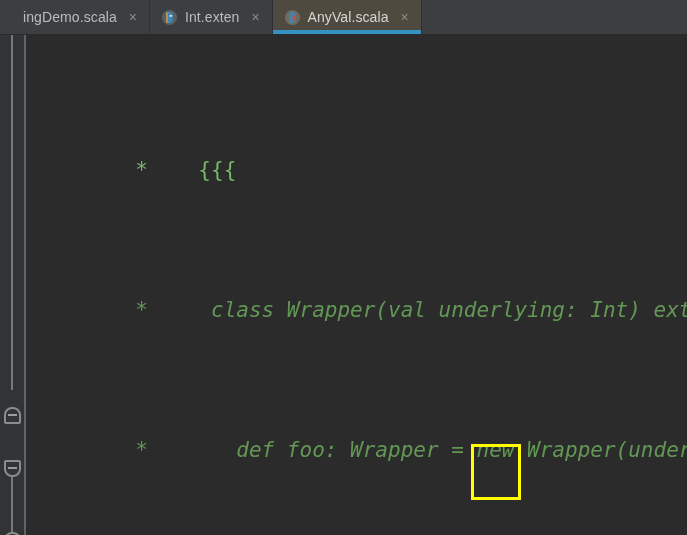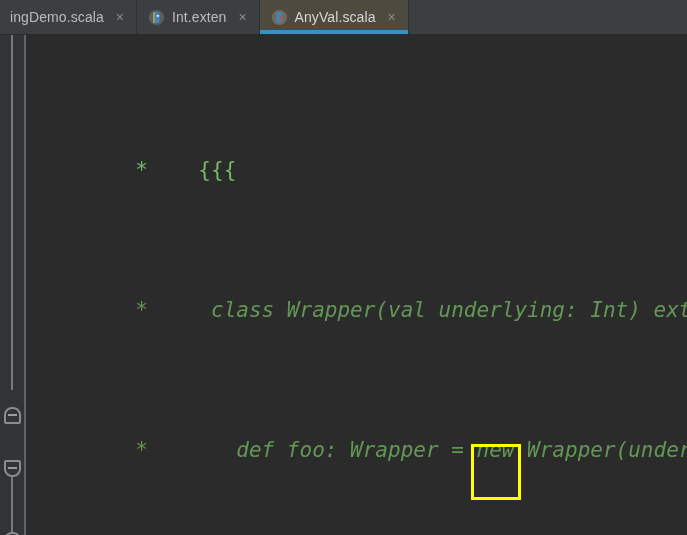--- a/index.html
+++ b/index.html
@@ -15,20 +15,21 @@
   }
 
   
   #tab-bar {
     display: flex;
     align-items: stretch;
     height: 34px;
     background: #3c3f41;
     border-bottom: 1px solid #292b2d;
     overflow: hidden;
+    padding-left: 13px;
   }
   .tab {
     display: flex;
     align-items: center;
     gap: 7px;
     padding: 0 10px 0 11px;
     position: relative;
     color: #bbbbbb;
     font-size: 14px;
     white-space: nowrap;

